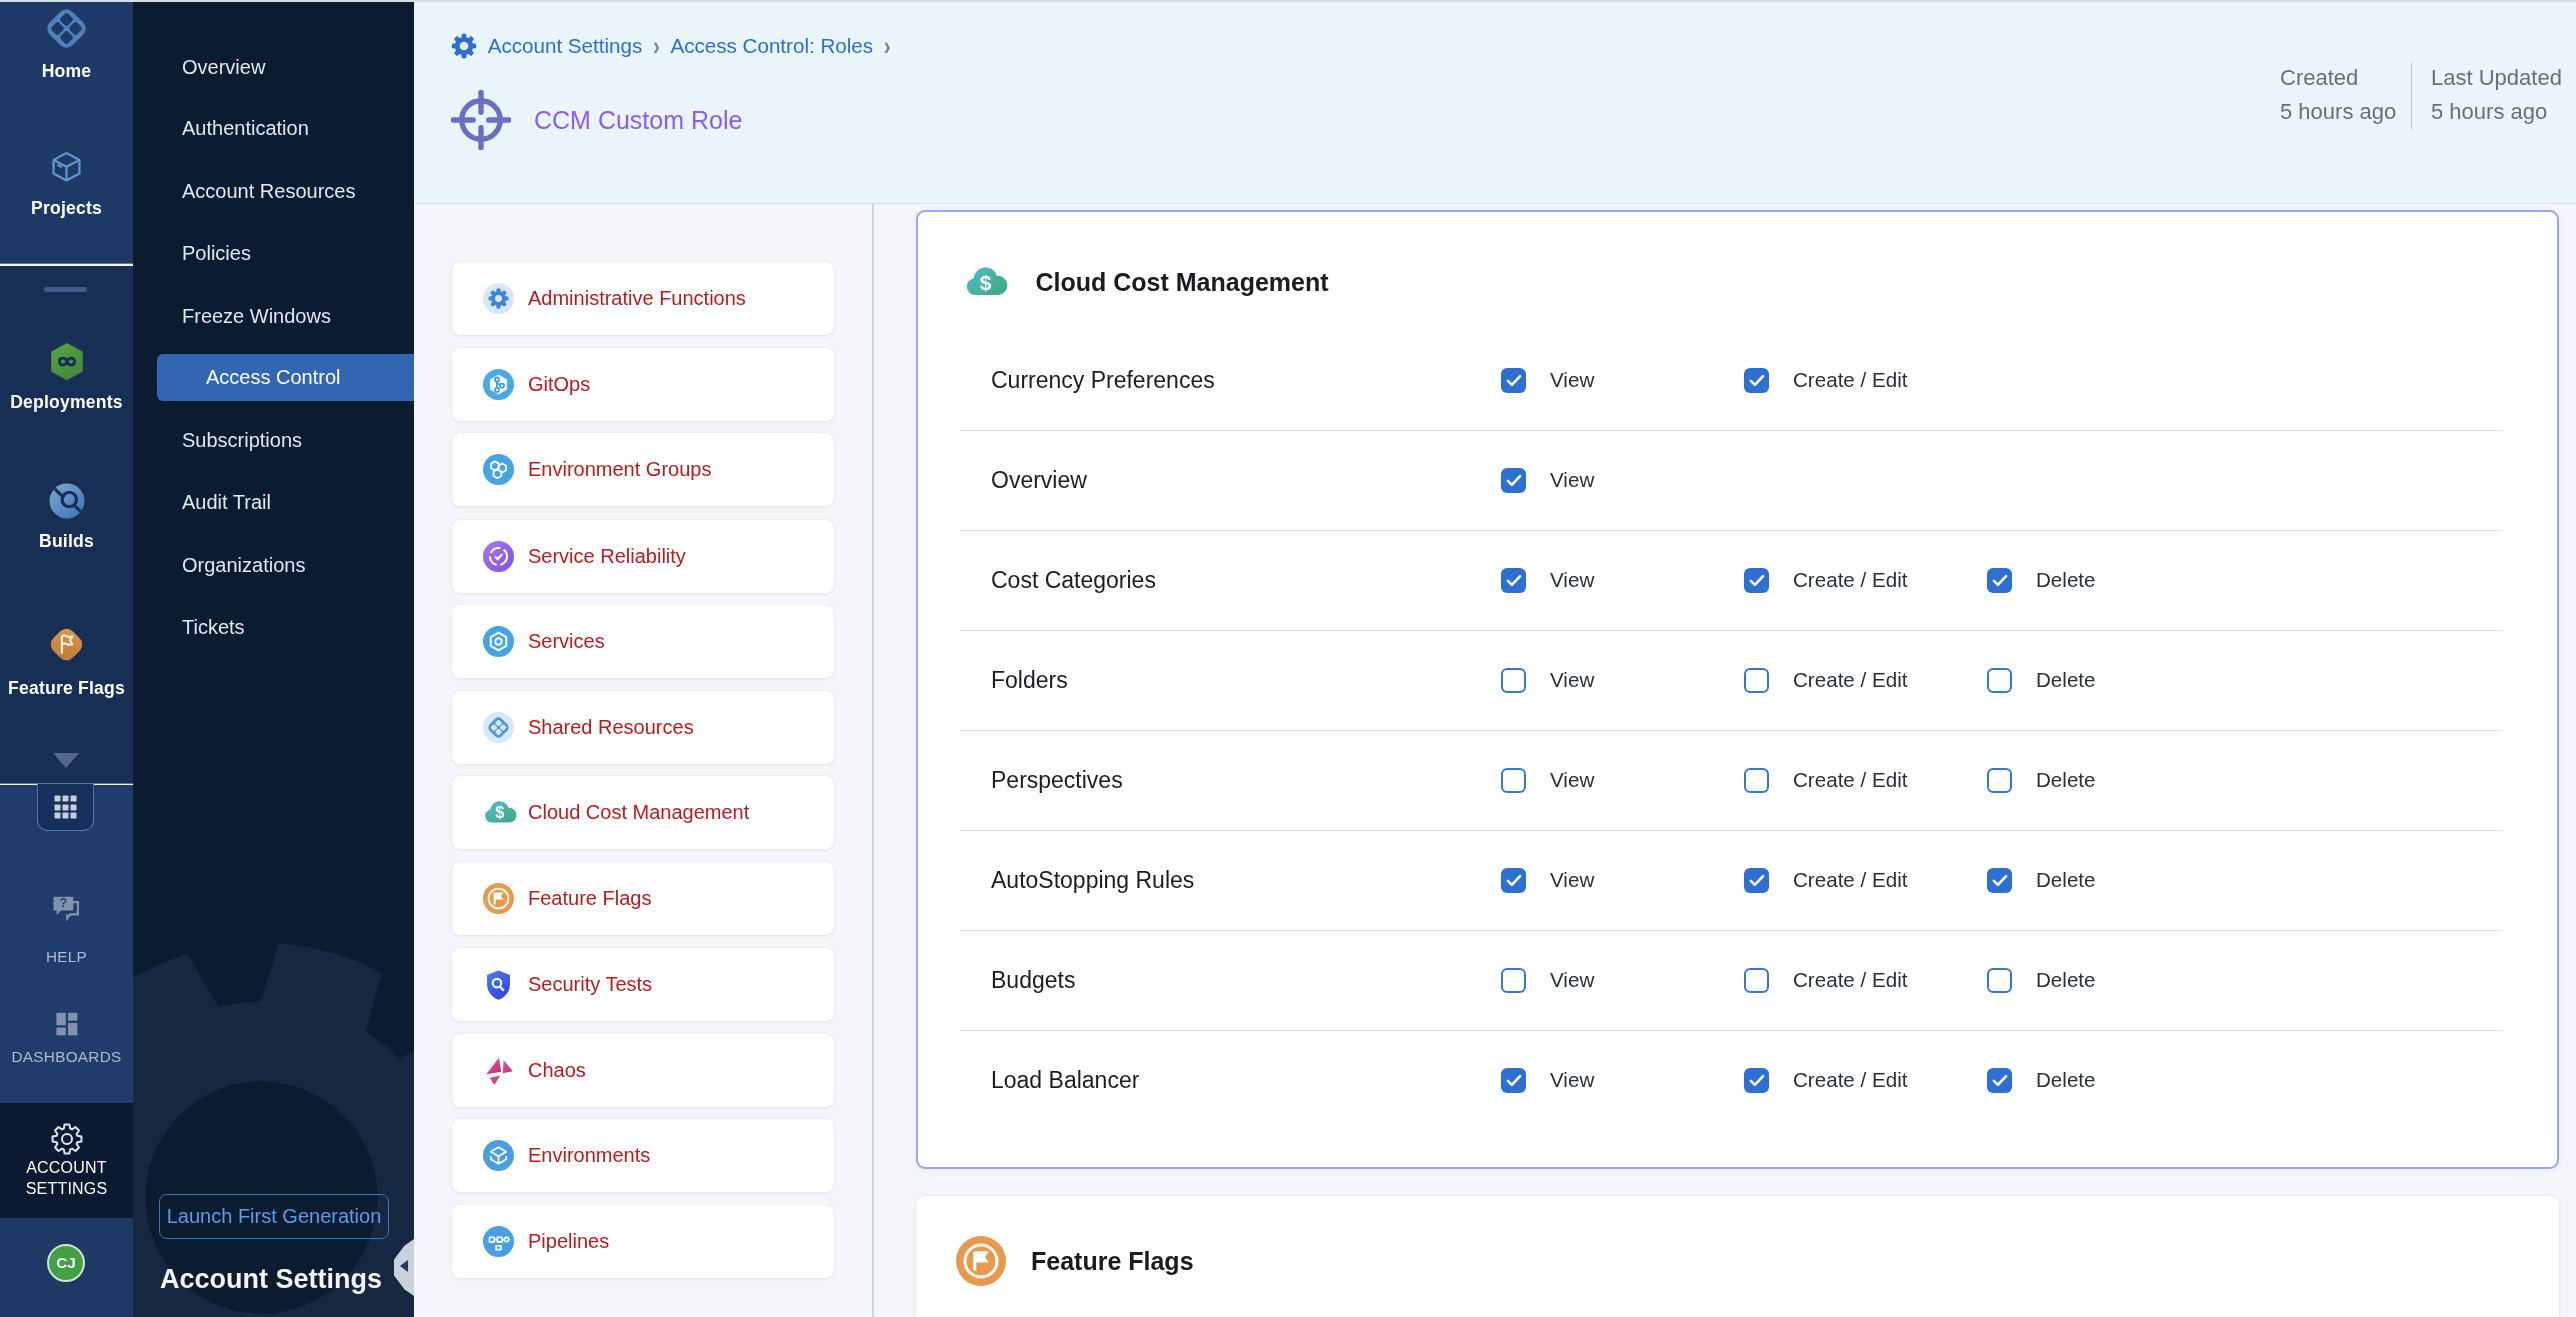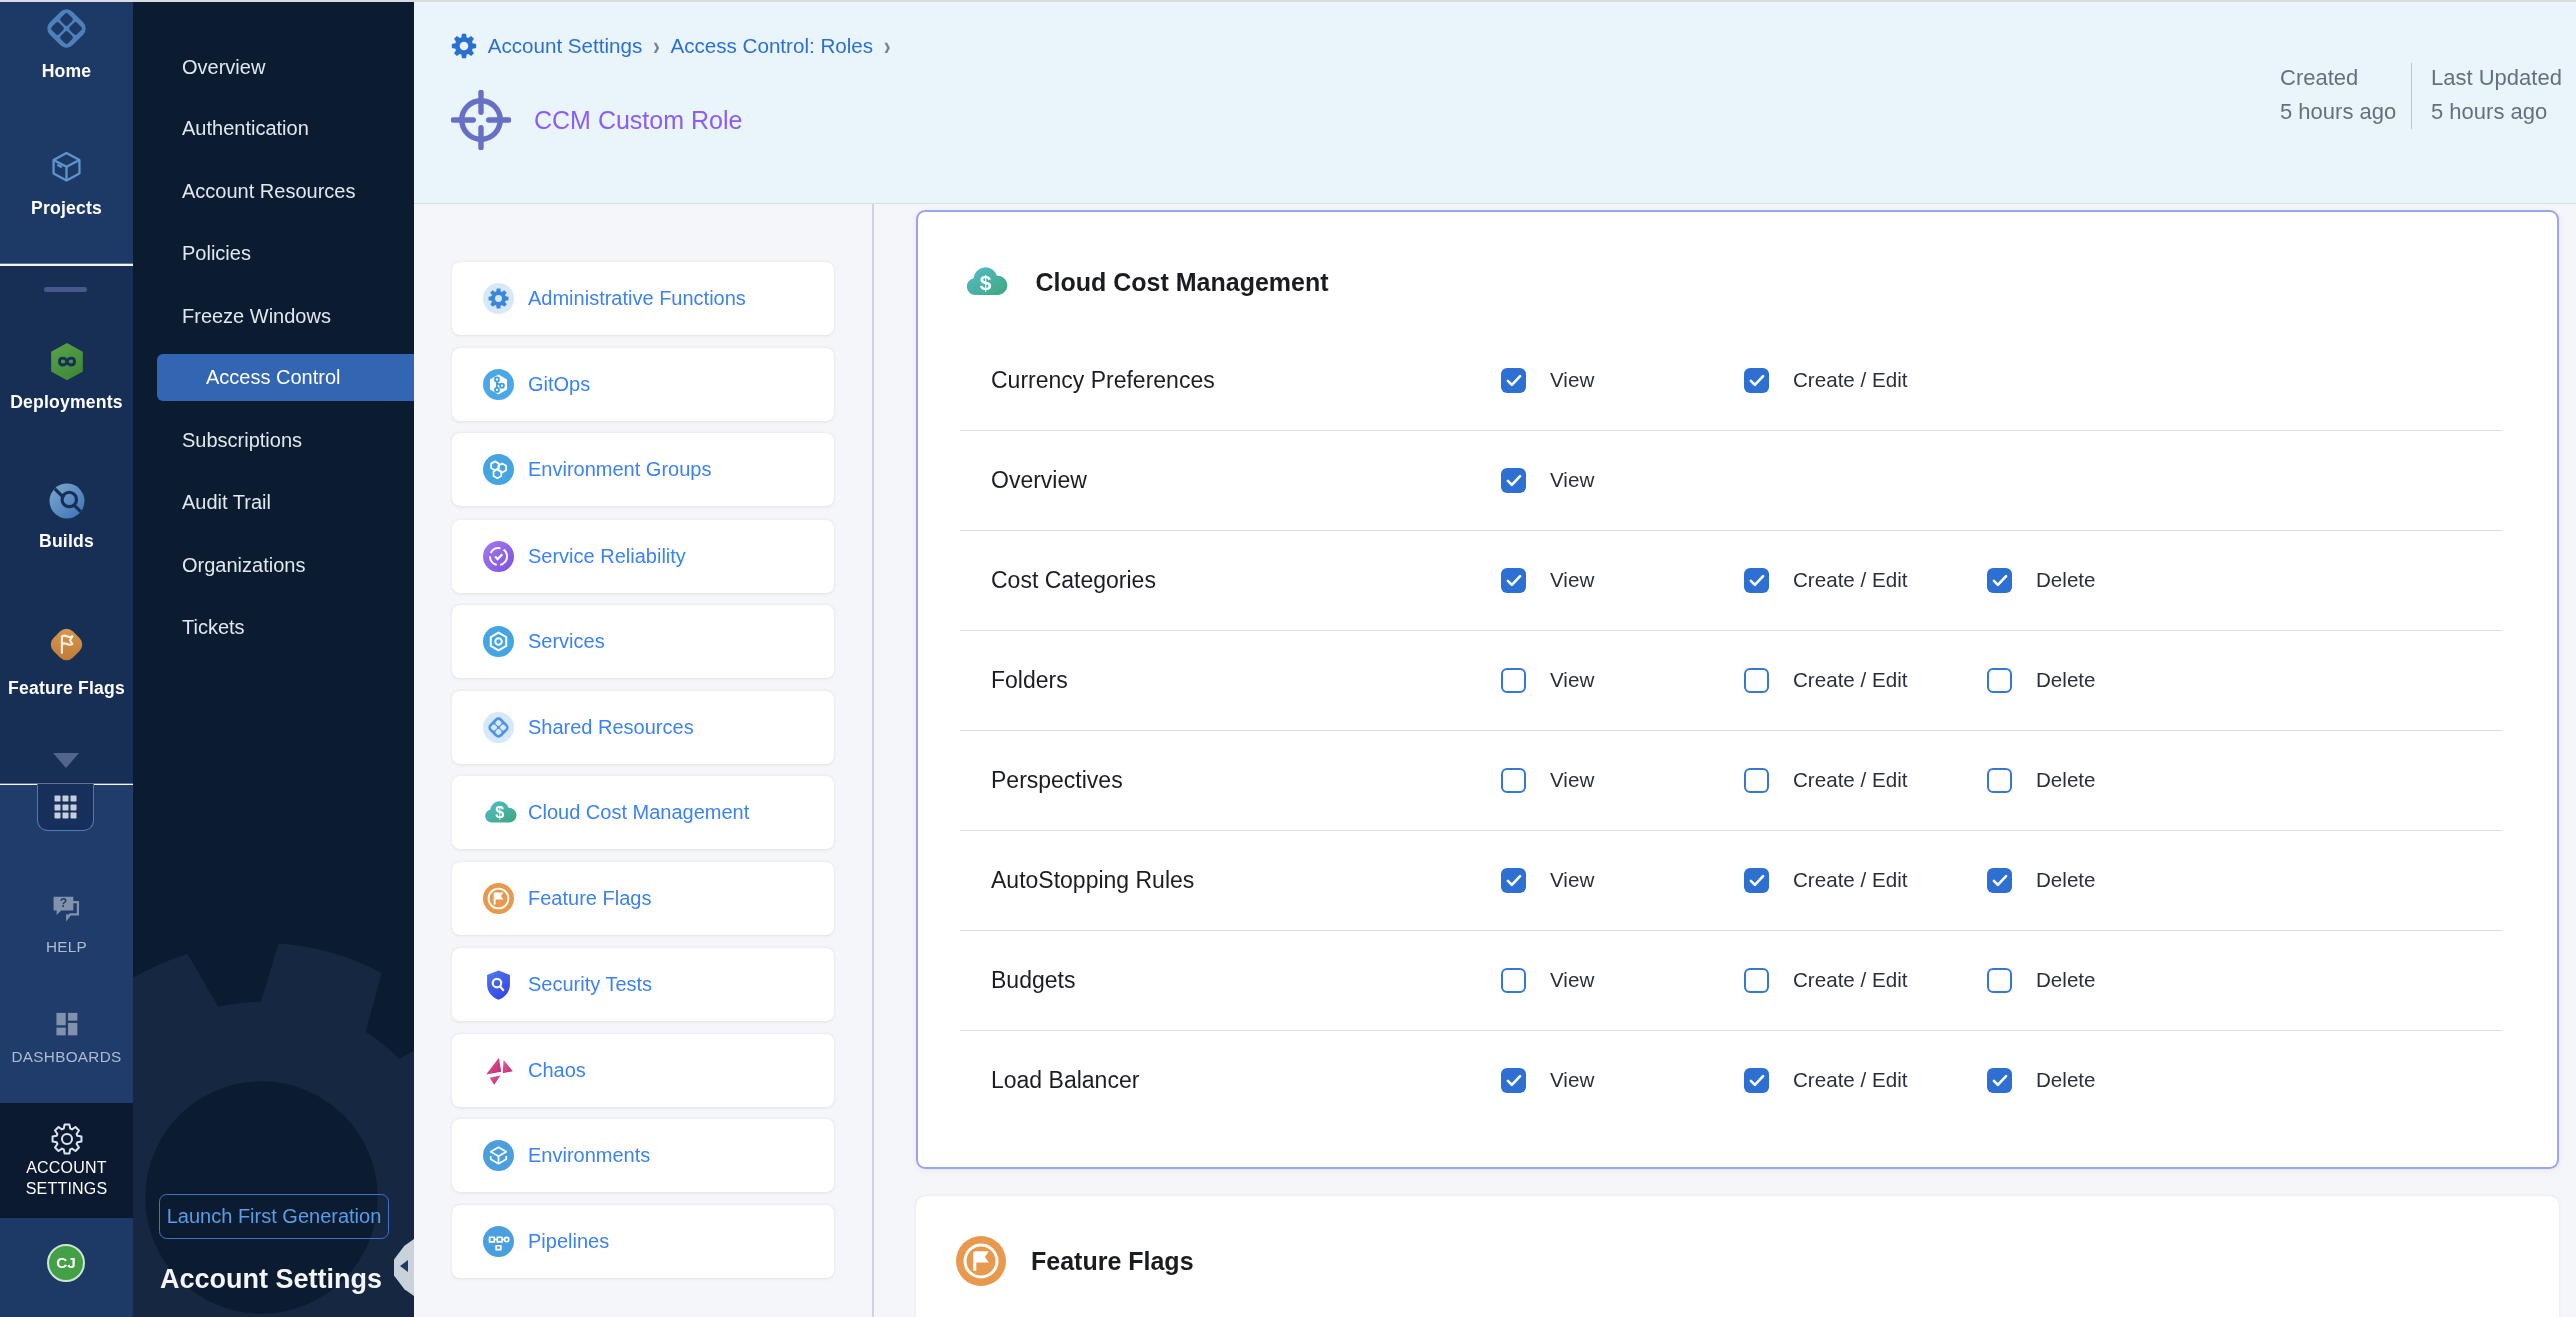--- a/index.html
+++ b/index.html
@@ -49,21 +49,21 @@
   .meta { position:absolute; top:61px; font-size:22px; color:#65707E; line-height:34px; }
   .meta-c1 { left:1866px; }
   .meta-c2 { left:2017px; }
   .meta-div { position:absolute; left:1997px; top:63px; width:0.8px; height:66px; background:#B9C2CC; }
 
   .content { position:absolute; left:0; top:204px; width:2162px; height:1114px; background:#F4F6FA; }
   .vdiv { position:absolute; left:458px; top:0; width:2.3px; height:1114px; background:#CDD3E0; }
 
   .res-card { position:absolute; left:38px; width:382px; height:73px; background:#fff; border-radius:7.6px; box-shadow:0 0.8px 3.1px rgba(40,41,61,.09), 0 0 0.8px rgba(40,41,61,.10); cursor:pointer; }
   .res-card .icn { position:absolute; left:31px; top:21.4px; }
-  .res-card .lbl { position:absolute; left:76px; top:0; height:63px; line-height:73px; font-size:20px; font-weight:500; color:#3b82f6; white-space:nowrap;text-align:center; }
+  .res-card .lbl { position:absolute; left:76px; top:0; height:63px; line-height:73px; font-size:20px; font-weight:500; color:#b91c1c; white-space:nowrap;text-align:center; }
 
   .panel { position:absolute; left:502px; top:6.1px; width:1643px; height:959px; background:#fff; border:2.3px solid #9AA5EB; border-radius:9.2px; box-shadow:0 1.5px 6.1px rgba(40,41,61,.06); }
   .panel-head { position:absolute; left:46px; top:50px; display:flex; align-items:center; gap:27.5px; }
   .panel-title { font-size:25px; font-weight:700; color:#191C21; }
   .prows { position:absolute; left:0; top:118px; width:1639px; }
   .prow { position:relative; height:100px; }
   .prow + .prow:before { content:""; position:absolute; left:42px; right:55px; top:0; height:0.8px; background:#DCDEE2; }
   .prow .rlbl { position:absolute; left:73px; top:0; height:100px; line-height:100px; font-size:23px; font-weight:500; color:#1A1D23; }
   .perm { position:absolute; top:0; height:100px; display:flex; align-items:center; gap:24px; }
   .perm-view { left:583px; } .perm-create { left:826px; } .perm-delete { left:1069px; }
@@ -171,21 +171,21 @@
           </span>
       </div>
       <div class="rail-item" style="top:108px">
         <span class="icn"><svg width="35" height="32" viewBox="0 0 46 42">
               <g fill="none" stroke="#8291AC" stroke-width="3">
                 <path d="M30 12 h8 v16 h-10 l-4 5 v-5"></path>
               </g>
               <path d="M6 5 h26 v18 h-16 l-6 6 v-6 h-4 z" fill="#8291AC"></path>
               <text x="19" y="19" font-size="16" font-weight="700" fill="#1F3C6B" text-anchor="middle">?</text>
             </svg></span>
-        <span class="rail-label-sm" style="margin-top:10px">HELP</span>
+        <span class="rail-label-sm" style="margin-top:20px">HELP</span>
       </div>
       <div class="rail-item" style="top:224px">
         <span class="icn"><svg width="31" height="31" viewBox="0 0 40 40" fill="#8291AC">
               <rect x="7" y="5" width="12" height="16"></rect>
               <rect x="7" y="24" width="12" height="10"></rect>
               <rect x="22" y="5" width="12" height="10"></rect>
               <rect x="22" y="18" width="12" height="16"></rect>
             </svg></span>
         <span class="rail-label-sm" style="margin-top:5.3px">DASHBOARDS</span>
       </div>

